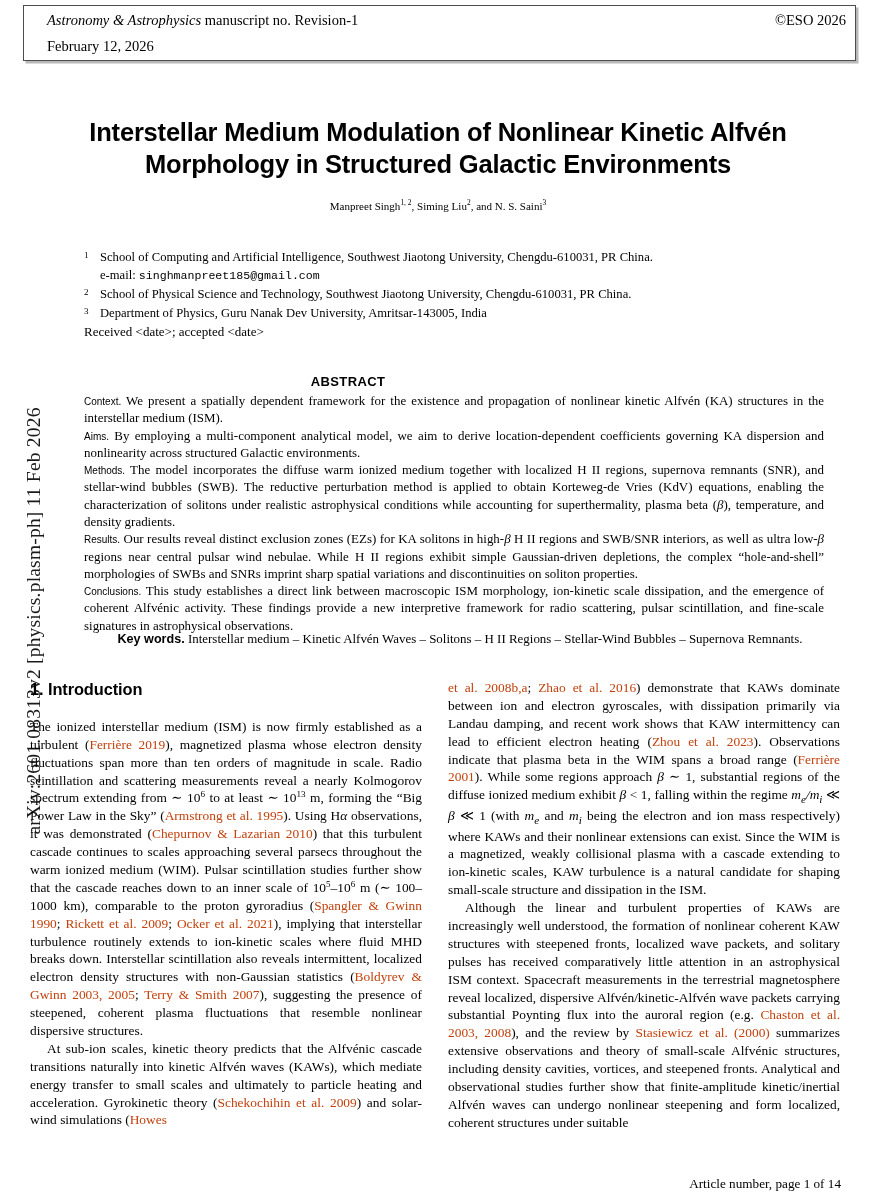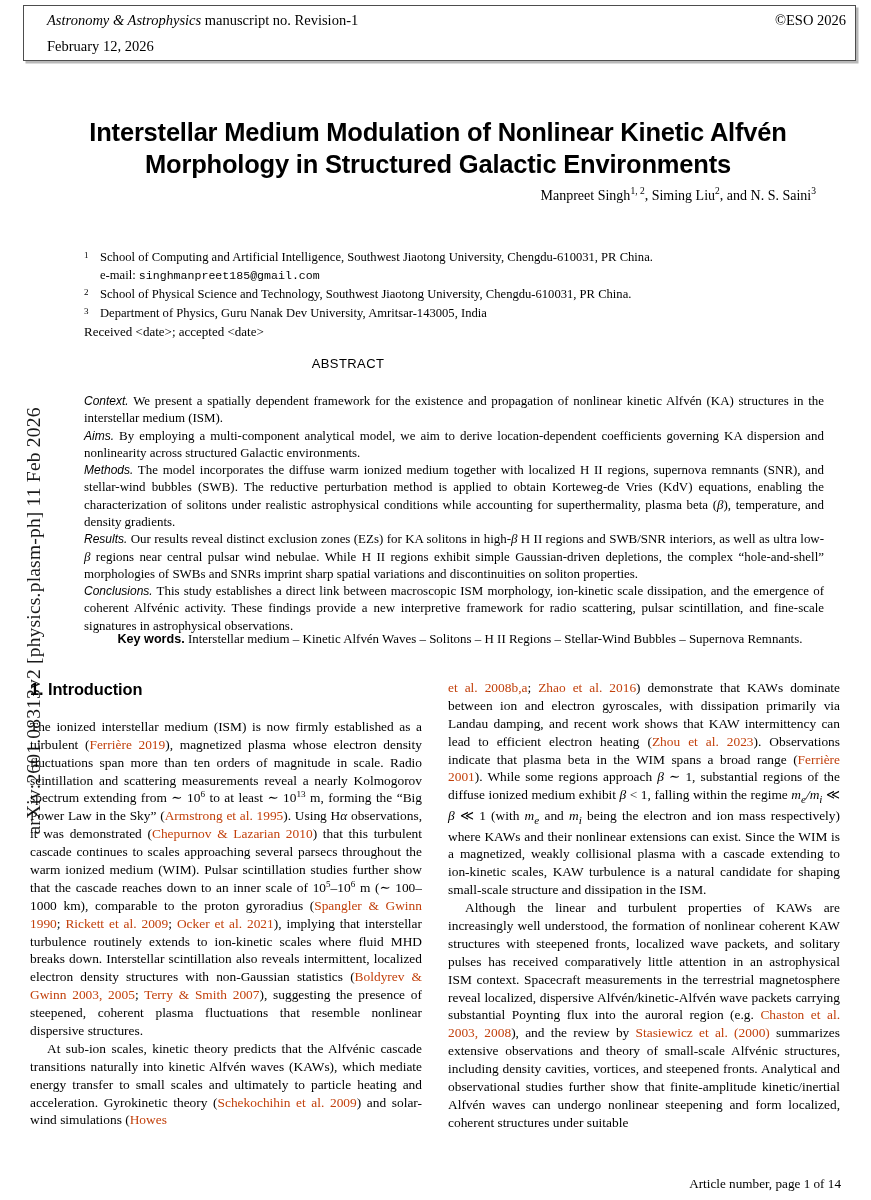--- a/index.html
+++ b/index.html
@@ -85,24 +85,23 @@
   }
   #paper-title {
     font-family: "Liberation Sans", "DejaVu Sans", sans-serif;
     font-weight: bold;
     font-size: 25.5px;
     line-height: 1.26;
     letter-spacing: -0.2px;
     margin: 0;
   }
   #authors {
-    margin-top: 8px;
-    font-size: 14px;
+    margin-top: 20px;
+    font-size: 11px;
     line-height: 1.2;
-    text-align: right;
   }
   sup {
     font-size: 0.68em;
     vertical-align: super;
     line-height: 0;
   }
 
   
   #affiliations {
     position: absolute;
@@ -137,44 +136,43 @@
     position: absolute;
     left: 84px;
     top: 324px;
     font-size: 13px;
   }
 
   
   #abstract-heading {
     position: absolute;
     left: 0;
-    top: 356px;
+    top: 374px;
     width: 696px;
     text-align: center;
     font-family: "Liberation Sans", "DejaVu Sans", sans-serif;
-    font-weight: normal;
+    font-weight: bold;
     font-size: 13px;
     letter-spacing: 0.4px;
   }
   #abstract-body {
     position: absolute;
     left: 84px;
     top: 392px;
     width: 740px;
     font-size: 12.95px;
     line-height: 1.335;
     text-align: justify;
   }
   #abstract-body p {
     margin: 0;
   }
   .abs-label {
     font-family: "Liberation Sans", "DejaVu Sans", sans-serif;
-    font-style: italic;
-    font-size: 12px;
+    font-size: 10px;
   }
   #keywords {
     position: absolute;
     left: 90px;
     top: 630px;
     width: 740px;
     font-size: 12.95px;
     line-height: 1.33;
     text-align: center;
   }

